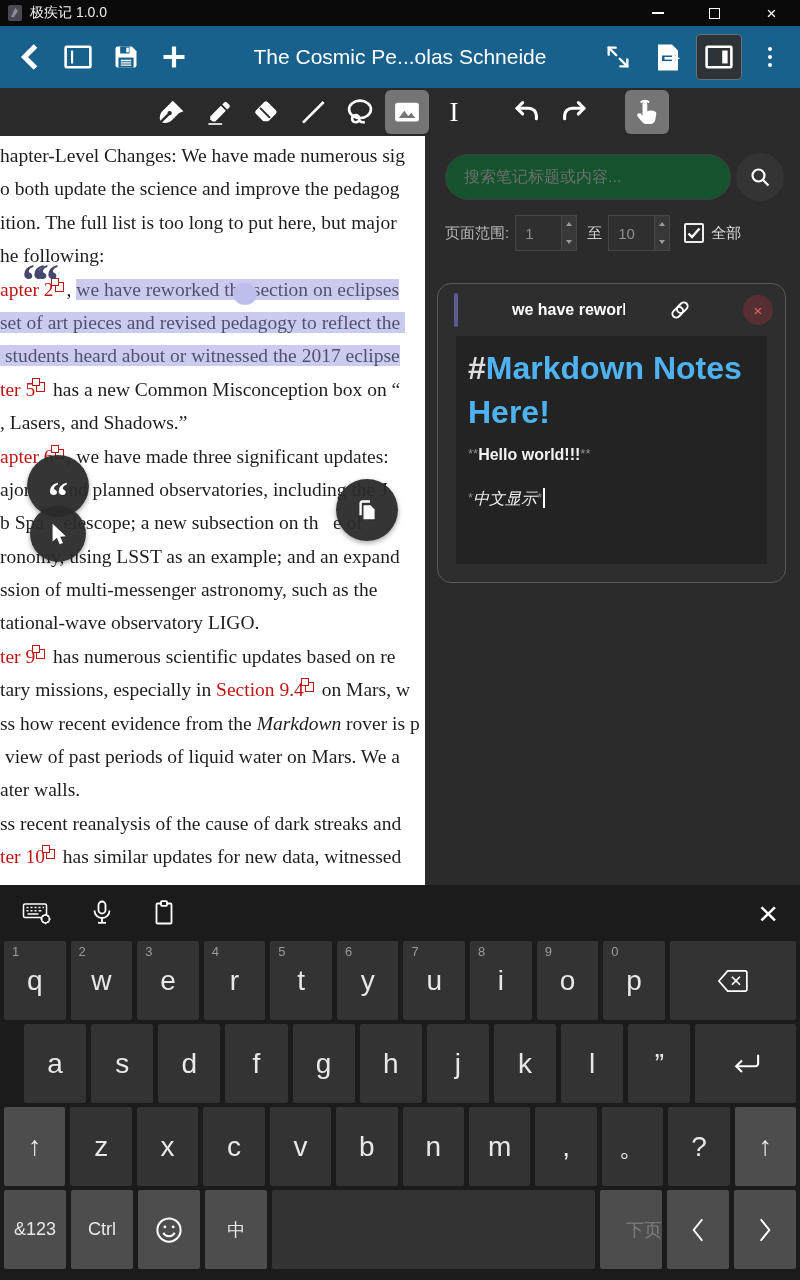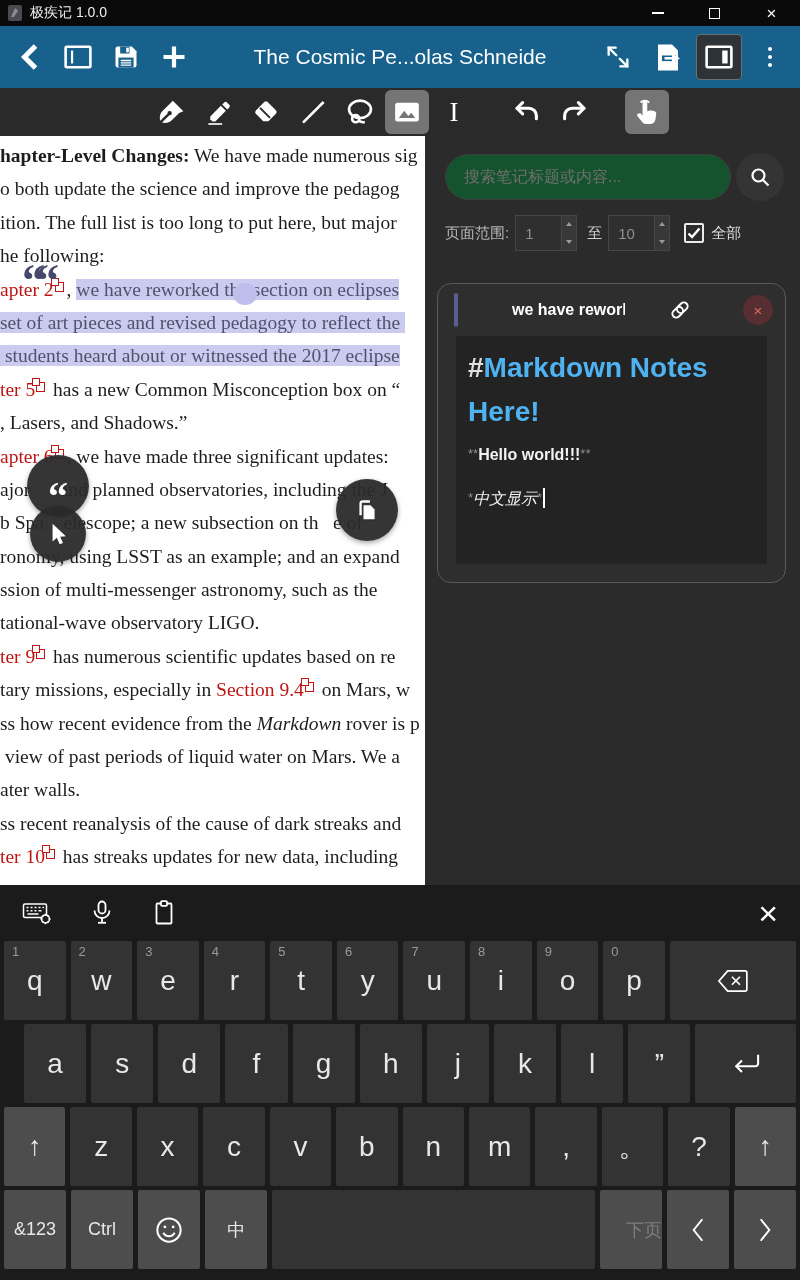--- a/index.html
+++ b/index.html
@@ -36,21 +36,21 @@
   .tool { width:44px; height:44px; display:flex; align-items:center; justify-content:center; margin-right:3px; border-radius:6px; }
   .tool.active { background:#757575; }
   .tool.gap { margin-left:26px; }
   .ibeam-ch { font-family:"Liberation Serif",serif; font-size:27px; color:#fff; }
 
   
   .doc { position:absolute; left:0; top:136px; width:425px; height:749px; background:#ffffff;
          overflow:hidden; font-family:"Liberation Serif",serif; font-size:19.5px; color:#1d1d1d; }
   .doc-inner { padding-top:3px; }
   .doc-line { height:33.4px; line-height:33.4px; white-space:pre; overflow:hidden; }
-  .seg-b { font-weight:bold; }
+  .seg-b { font-weight:normal; }
   .seg-r { color:#c01414; }
   .seg-i { font-style:italic; }
   .seg-h { background:#cbcbf0; color:#51516f; }
   .extlink { display:inline-block; width:9px; height:10px; border:1.6px solid #c01414; position:relative;
              margin:0 3px 0 1px; vertical-align:4px; background:#fff; }
   .extlink::before { content:""; position:absolute; left:-5px; top:-5px; width:6px; height:6px;
                      border:1.6px solid #c01414; background:#fff; }
   .sel-dot { position:absolute; left:233px; top:147px; width:24px; height:22px; border-radius:50%; background:#bebeec; }
   .hl-handles { position:absolute; left:22px; top:122px; font-family:"Liberation Serif",serif; font-weight:bold;
                 font-size:46px; letter-spacing:-9px; color:#47476d; line-height:1; }
@@ -93,21 +93,21 @@
                background:#2e2e2e; border:1px solid #5a5a5a; border-radius:14px; }
   .note-head { height:52px; display:flex; align-items:center; padding:0 12px 0 16px;gap:40px; }
   .accent { width:4px; height:34px; border-radius:2px; background:#5d5d92; }
   .note-title { color:#ffffff; font-weight:bold; font-size:16px; margin-left:14px; white-space:nowrap;
                 overflow:hidden; flex:1; }
   .link-btn { width:30px; height:30px; display:flex; align-items:center; justify-content:center; }
   .note-close { width:30px; height:30px; border-radius:50%; background:#572f33; color:#e06c5f;
                 display:flex; align-items:center; justify-content:center; font-size:15px; margin-left:8px; }
   .note-body { position:absolute; left:18px; right:18px; top:52px; bottom:18px; background:#232323;
                padding:10px 12px; overflow:hidden; }
-  .md-h1 { font-size:28px; font-weight:bold; line-height:44px; margin-bottom:12px; }
+  .md-h1 { font-size:32px; font-weight:bold; line-height:44px; margin-bottom:12px; }
   .md-h1 .marker { color:#e0e0e0; }
   .md-h1 .txt { color:#4fb3f2; }
   .md-line { font-size:16px; color:#f2f2f2; margin-bottom:24px; }
   .md-line .marker { color:#8f8f8f; font-size:13px; vertical-align:2px; }
   .md-line.bold .txt { font-weight:bold; }
   .md-line.italic .txt { font-style:italic; }
   .caret { display:inline-block; width:2px; height:20px; background:#fff; vertical-align:-4px; margin-left:1px; }
 
   
   .keyboard { position:absolute; left:0; top:885px; width:800px; height:395px; background:#1b1b1b; }
@@ -287,21 +287,21 @@
       <div class="doc-line"><span>b Spa&nbsp;&nbsp;&nbsp;&nbsp;elescope; a new subsection on th&nbsp;&nbsp;&nbsp;e of “</span></div>
       <div class="doc-line"><span>ronomy, using LSST as an example; and an expand</span></div>
       <div class="doc-line"><span>ssion of multi-messenger astronomy, such as the</span></div>
       <div class="doc-line"><span>tational-wave observatory LIGO.</span></div>
       <div class="doc-line"><span class="seg-r">ter 9</span><span class="extlink"></span><span> has numerous scientific updates based on re</span></div>
       <div class="doc-line"><span>tary missions, especially in </span><span class="seg-r">Section 9.4</span><span class="extlink"></span><span> on Mars, w</span></div>
       <div class="doc-line"><span>ss how recent evidence from the </span><span class="seg-i">Markdown</span><span> rover is p</span></div>
       <div class="doc-line"><span> view of past periods of liquid water on Mars. We a</span></div>
       <div class="doc-line"><span>ater walls.</span></div>
       <div class="doc-line"><span>ss recent reanalysis of the cause of dark streaks and</span></div>
-      <div class="doc-line"><span class="seg-r">ter 10</span><span class="extlink"></span><span> has streaks updates for new data, including</span></div>
+      <div class="doc-line"><span class="seg-r">ter 10</span><span class="extlink"></span><span> has similar updates for new data, witnessed</span></div>
     </div>
   <div class="hl-handles">““</div>
 </div>
 
 <div class="fab" id="fab-quote">
   <span class="q">“</span>
 </div>
 <div class="fab" id="fab-cursor">
   <svg width="26" height="26" viewBox="0 0 24 24">
       <path d="M7 2.5 L7 19 L11 15.5 L13.5 21.5 L16.6 20.2 L14 14.5 L19.2 14 Z" fill="#fff"></path>

